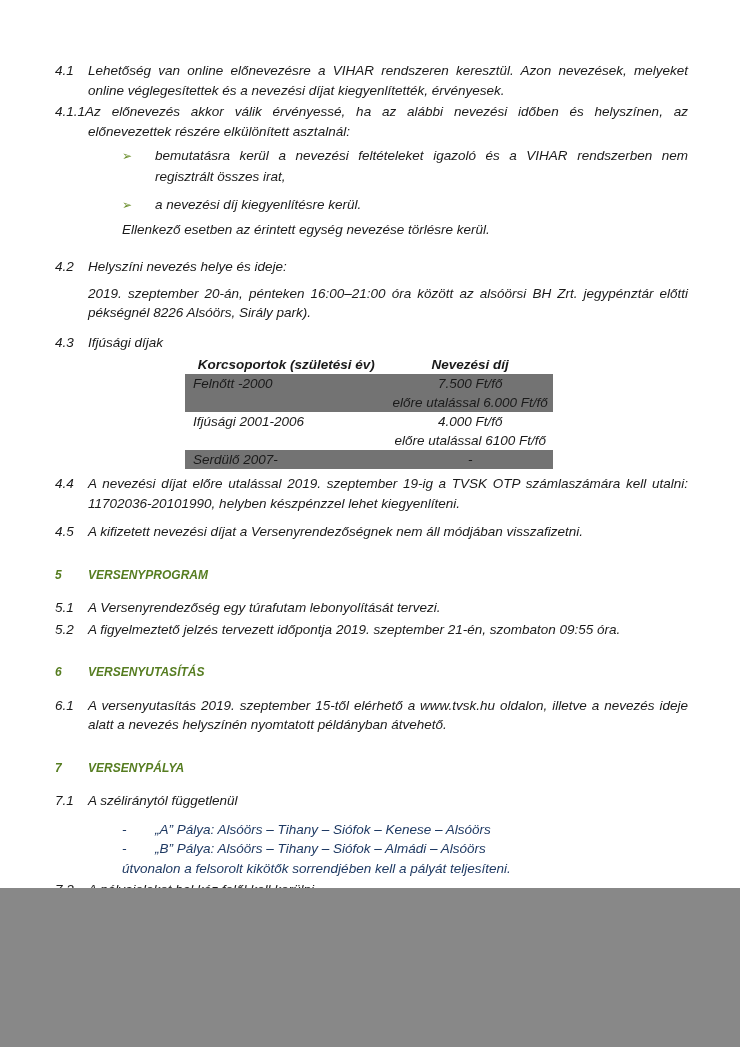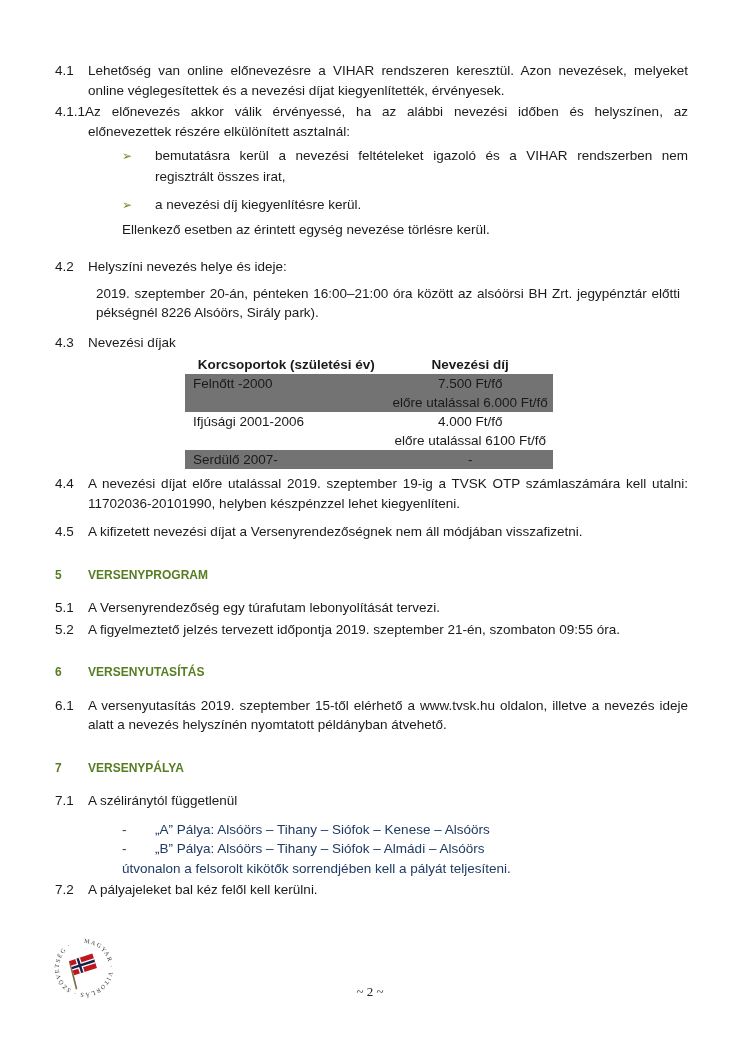--- a/index.html
+++ b/index.html
@@ -1,40 +1,41 @@
 <!DOCTYPE html>
 <html lang="hu"><head>
 <meta charset="utf-8">
 <style>
   html,body { margin:0; padding:0; background:#888; }
   .page {
     position: relative;
     width: 740px;
-    height: 1047px;
+    height: 888px;
     margin: 0 auto;
     background: #ffffff;
     font-family: "Liberation Sans", "DejaVu Sans", sans-serif;
     font-size: 13.5px;
     line-height: 19.5px;
     color: #1a1a1a;
     overflow: hidden;
+    font-style: italic;
   }
   .content { padding: 61px 52px 0 55px; }
 
   
   .hang { margin: 0; padding-left: 33px; text-indent: -33px; text-align: justify; }
   .hang .num { display: inline-block; width: 33px; text-indent: 0; }
   .hang.run .num { width: auto; }
 
   
   .bullet { margin: 0; padding-left: 100px; text-indent: -33px; text-align: justify; }
   .bullet .marker { display: inline-block; width: 33px; text-indent: 0; color: #6b8f2d; font-size: 12px; }
 
   .cont { margin: 0; padding-left: 67px; text-align: justify; }
-  .body-ind { margin: 8px; padding-left: 33px; text-align: justify; }
+  .body-ind { margin: 0; padding-left: 33px; text-align: justify; }
 
   
   .heading { margin: 0; padding-left: 33px; text-indent: -33px; font-weight: bold; color: #567d21; font-size: 12px; }
   .heading .num { display: inline-block; width: 33px; text-indent: 0; }
 
   
   .route { margin: 0; padding-left: 100px; text-indent: -33px; color: #1f3a63; }
   .route .dash { display: inline-block; width: 33px; text-indent: 0; }
   .route-note { margin: 0; padding-left: 67px; color: #1f3a63; }
 
@@ -71,21 +72,21 @@
     <p class="bullet mt5"><span class="marker">➢</span><span>bemutatásra kerül a nevezési feltételeket igazoló és a VIHAR rendszerben nem regisztrált összes irat,</span></p>
 
     <p class="bullet mt3"><span class="marker">➢</span><span>a nevezési díj kiegyenlítésre kerül.</span></p>
 
     <p class="cont mt4">Ellenkező esetben az érintett egység nevezése törlésre kerül.</p>
 
     <p class="hang mt6"><span class="num">4.2</span><span>Helyszíni nevezés helye és ideje:</span></p>
 
     <p class="body-ind mt7">2019. szeptember 20-án, pénteken 16:00–21:00 óra között az alsóörsi BH Zrt. jegypénztár előtti pékségnél 8226 Alsóörs, Sirály park).</p>
 
-    <p class="hang mt10"><span class="num">4.3</span><span>Nevezési díjak</span></p>
+    <p class="hang mt10"><span class="num">4.3</span><span>Ifjúsági díjak</span></p>
 
     <table class="fee-table">
       <thead>
         <tr>
           <th>Korcsoportok (születési év)</th>
           <th>Nevezési díj</th>
         </tr>
       </thead>
       <tbody>
         <tr class="shaded">

